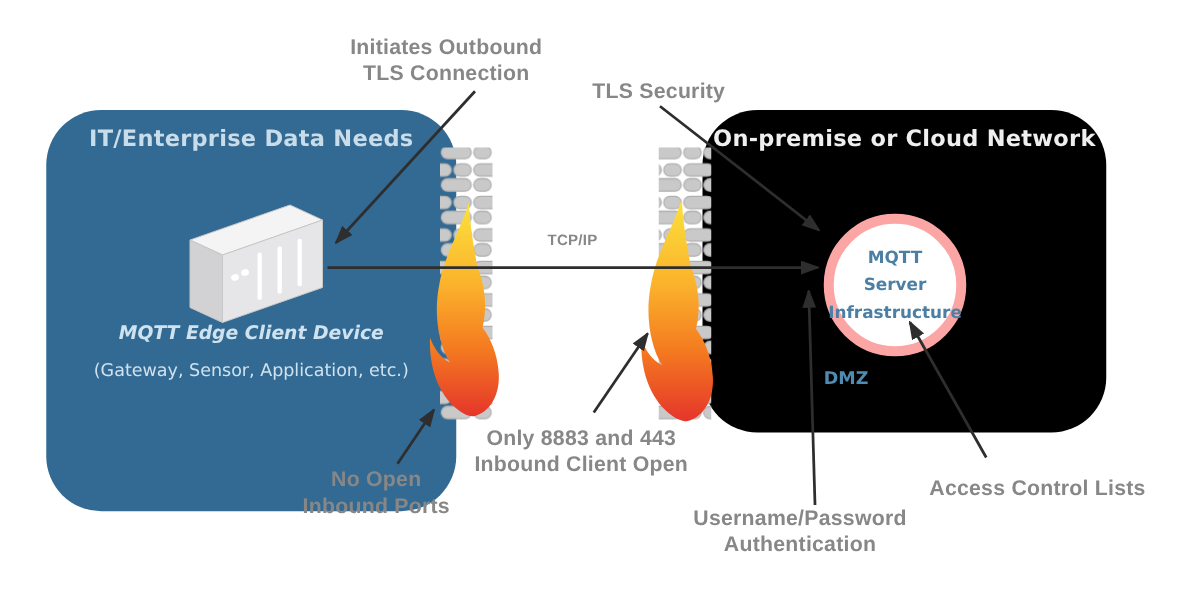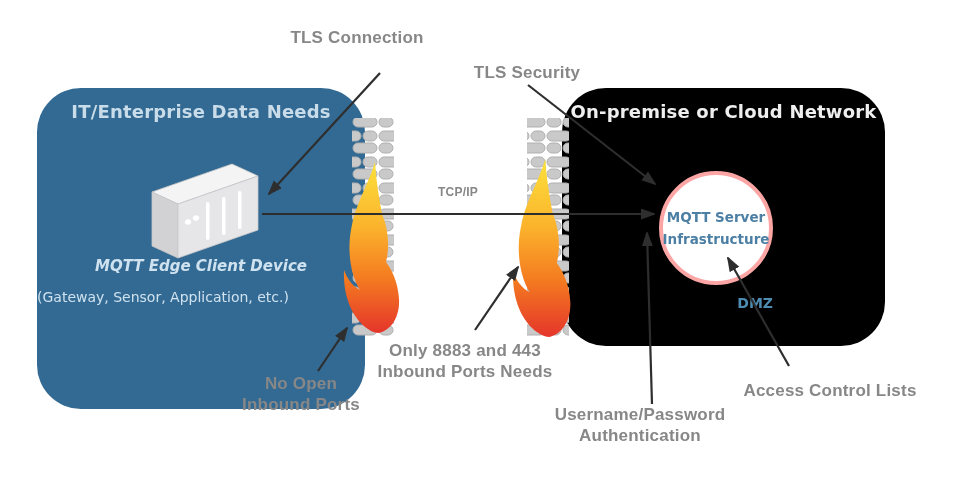--- a/index.html
+++ b/index.html
@@ -16,34 +16,34 @@
     font-family:"DejaVu Sans",sans-serif;font-size:18px;font-weight:600;
     letter-spacing:.2px;
   }
   .zone-enterprise .zone-title{color:#C9DCE9;}
   .zone-cloud .zone-title{color:#EFEFEF;}
   .device-label{
     position:absolute;left:0;right:0;top:169px;text-align:center;
     font-family:"DejaVu Sans",sans-serif;font-size:15px;font-weight:600;color:#CFE2EF;font-style:italic;
   }
   .device-sublabel{
-    position:absolute;left:0;right:0;top:201px;text-align:left;
+    position:absolute;left:0;right:0;top:201px;text-align:center;
     font-family:"DejaVu Sans",sans-serif;font-size:14px;color:#CFE2EF;
   }
   
   .server-circle{
     position:absolute;left:659px;top:171px;width:114px;height:114px;
-    box-sizing:border-box;border:4px solid #fca5a5;border-radius:50%;
+    box-sizing:border-box;border:8px solid #fca5a5;border-radius:50%;
     background:#ffffff;display:flex;flex-direction:column;align-items:center;
     justify-content:center;z-index:2;
     font-family:"DejaVu Sans",sans-serif;font-size:13.5px;font-weight:600;
     color:#4C7FA4;line-height:22px;text-align:center;
   }
   .dmz-label{
-    position:absolute;left:659px;top:295px;width:114px;text-align:right;
+    position:absolute;left:659px;top:295px;width:114px;text-align:left;
     font-family:"DejaVu Sans",sans-serif;font-size:14px;font-weight:700;
     color:#4E8CB3;z-index:2;
   }
   
   .overlay{position:absolute;left:0;top:0;width:960px;height:485px;z-index:3;}
   
   .note{
     position:absolute;z-index:4;text-align:center;color:#878787;
     font-size:17px;font-weight:700;line-height:21px;letter-spacing:.2px;
   }
@@ -131,35 +131,36 @@
       <line x1="528" y1="85" x2="655" y2="184" marker-end="url(#arrowhead)"></line>
       <line x1="262" y1="214" x2="654" y2="214" marker-end="url(#arrowhead)"></line>
       <line x1="318" y1="371" x2="347" y2="328" marker-end="url(#arrowhead)"></line>
       <line x1="475" y1="330" x2="518" y2="267" marker-end="url(#arrowhead)"></line>
       <line x1="652" y1="404" x2="647" y2="233" marker-end="url(#arrowhead)"></line>
       <line x1="789" y1="366" x2="728" y2="258" marker-end="url(#arrowhead)"></line>
     </g>
   </svg>
 
   <div class="note note-initiates">
+    <div>Initiates Outbound</div>
     <div>TLS Connection</div>
   </div>
 
   <div class="note note-tls">TLS Security</div>
 
   <div class="note note-tcpip">TCP/IP</div>
 
   <div class="note note-noopen">
     <div>No Open</div>
     <div>Inbound Ports</div>
   </div>
 
   <div class="note note-ports">
     <div>Only 8883 and 443</div>
-    <div>Inbound Ports Needs</div>
+    <div>Inbound Client Open</div>
   </div>
 
   <div class="note note-auth">
     <div>Username/Password</div>
     <div>Authentication</div>
   </div>
 
   <div class="note note-acl">Access Control Lists</div>
 
 </div>

